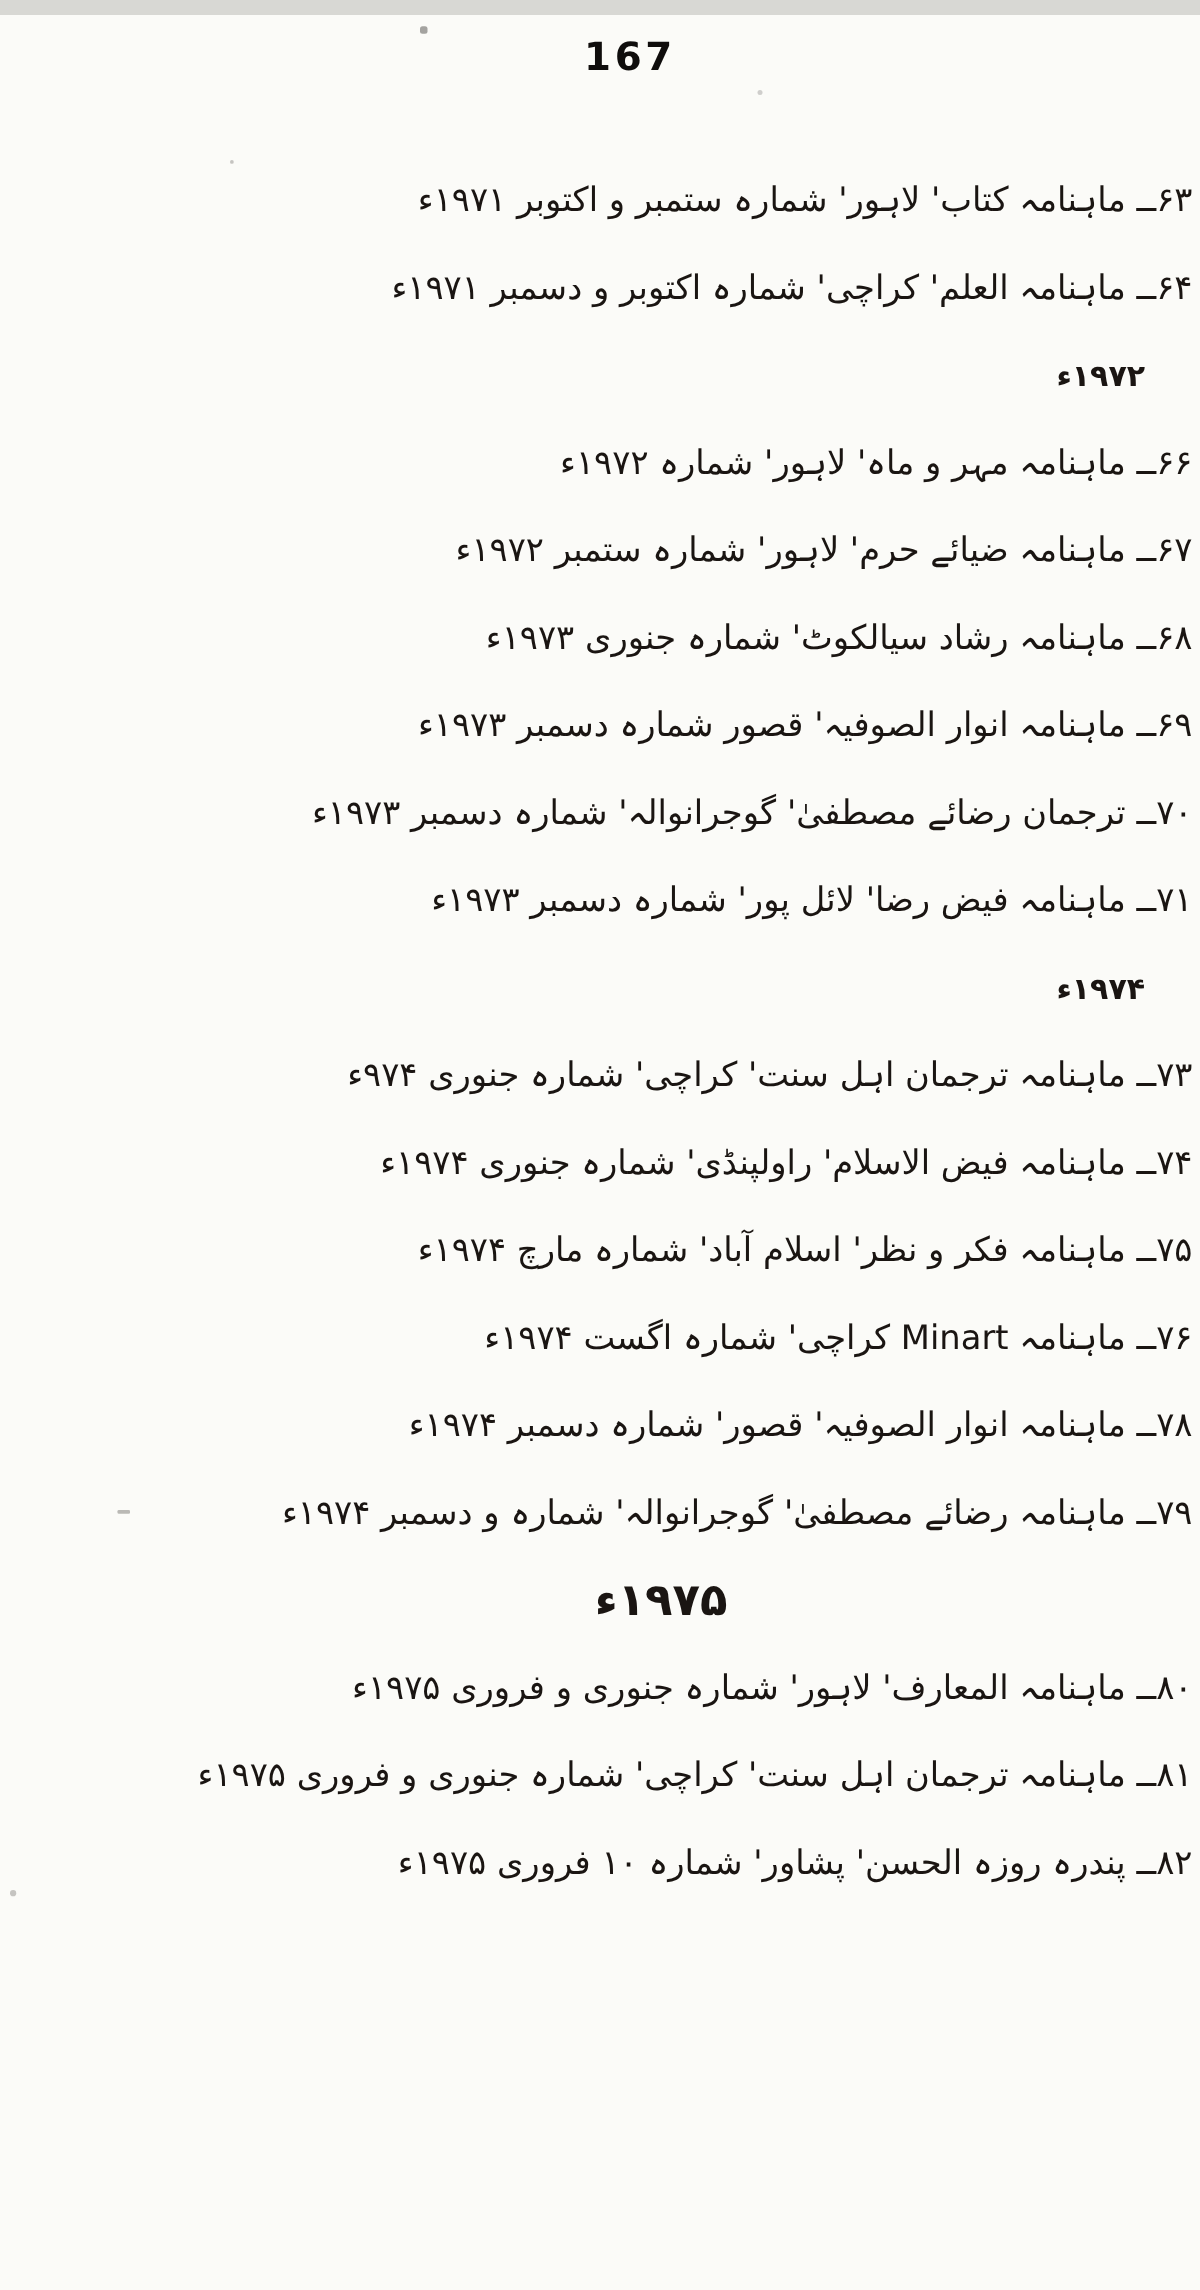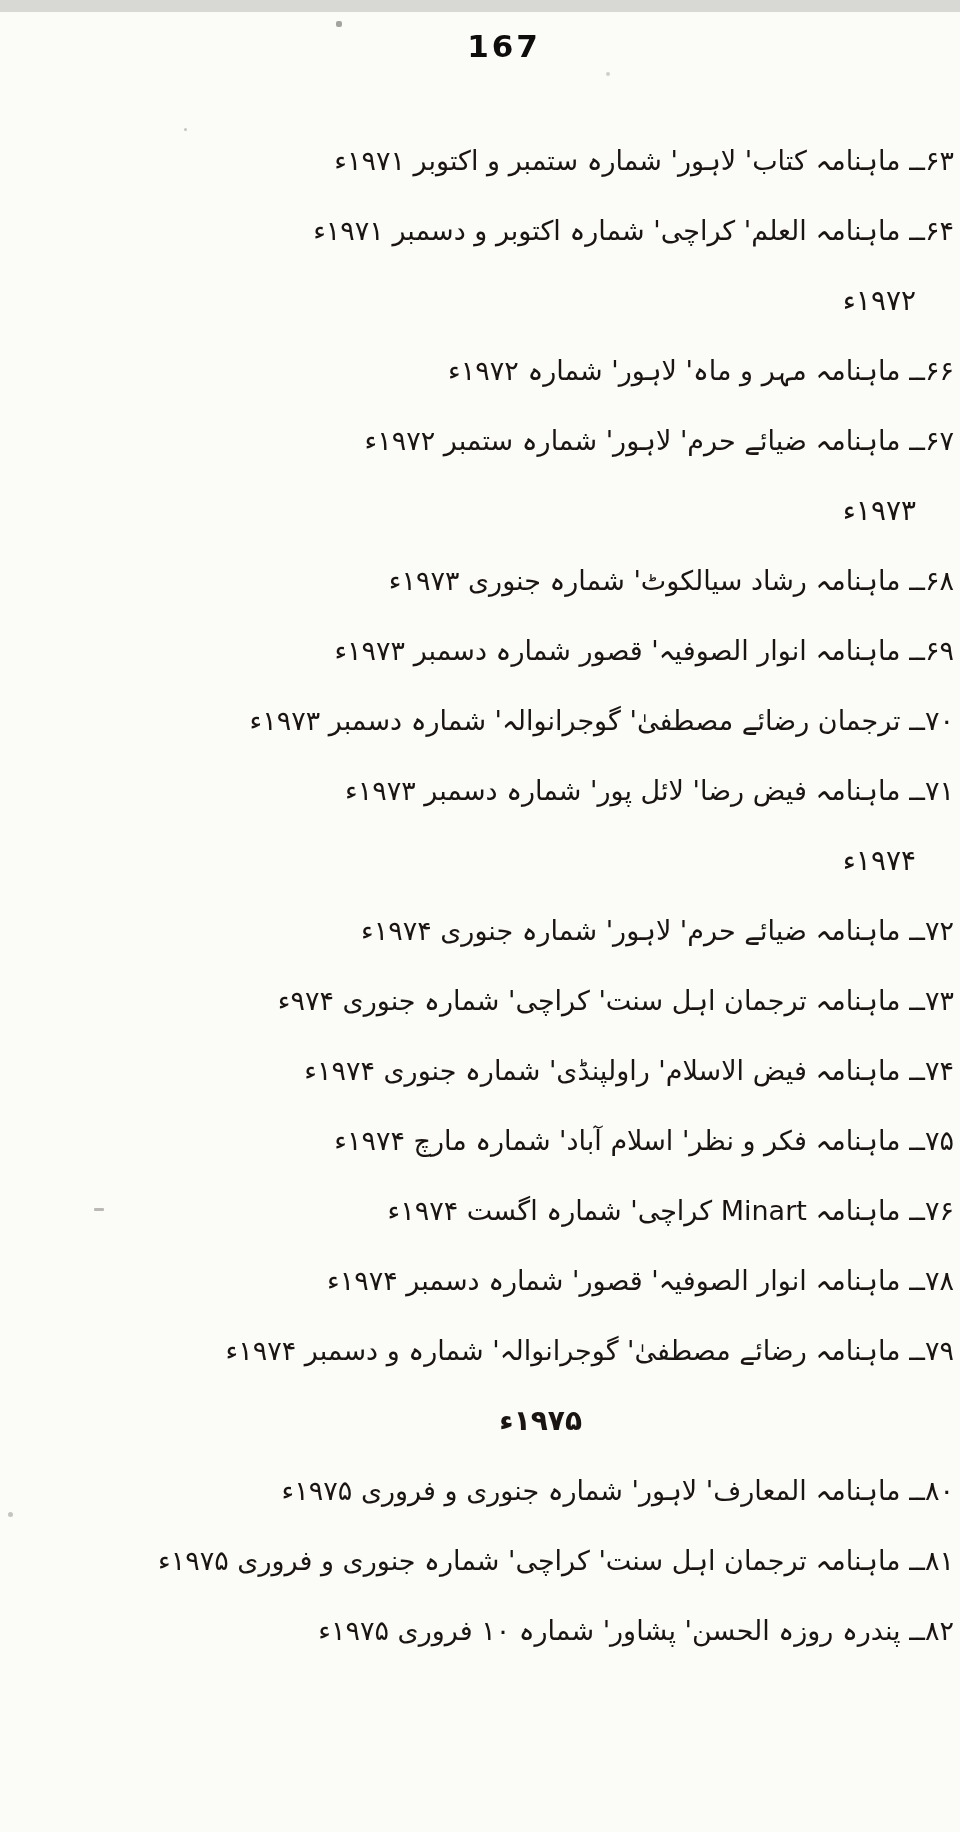--- a/index.html
+++ b/index.html
@@ -30,28 +30,28 @@
   .row{
     direction:rtl;
     unicode-bidi:embed;
     white-space:nowrap;
     font-size:27px;
     line-height:46px;
     margin-bottom:24px;
     color:#1a1512;
   }
   .row.year{
-    font-weight:normal;
-    font-size:28px;
+    font-weight:bold;
+    font-size:24px;
     margin-left:0;
     margin-right:38px;   
   }
   .row.year_indent{
     font-weight:bold;
-    font-size:28px;
+    font-size:36px;
     margin-right:372px;  
   }
   
   .speck{position:absolute;background:#8f8d89;border-radius:50%;opacity:.65;}
   #sp1{left:336px;top:9px;width:6px;height:6px;border-radius:2px;opacity:.8;}
   #sp2{left:606px;top:60px;width:4px;height:4px;opacity:.4;}
   #sp3{left:184px;top:116px;width:3px;height:3px;opacity:.5;}
   #sp4{left:94px;top:1196px;width:10px;height:3px;border-radius:1px;opacity:.6;}
   #sp5{left:8px;top:1500px;width:5px;height:5px;opacity:.5;}
 </style>
@@ -60,27 +60,25 @@
 
 <div class="page">
   <div class="page-number">167</div>
 
   <div class="list" id="list">
       <div class="row entry" dir="rtl">۶۳ــ ماہنامہ کتاب' لاہور' شمارہ ستمبر و اکتوبر ۱۹۷۱ء</div>
       <div class="row entry" dir="rtl">۶۴ــ ماہنامہ العلم' کراچی' شمارہ اکتوبر و دسمبر ۱۹۷۱ء</div>
       <div class="row year" dir="rtl">۱۹۷۲ء</div>
       <div class="row entry" dir="rtl">۶۶ــ ماہنامہ مہر و ماہ' لاہور' شمارہ ۱۹۷۲ء</div>
       <div class="row entry" dir="rtl">۶۷ــ ماہنامہ ضیائے حرم' لاہور' شمارہ ستمبر ۱۹۷۲ء</div>
-      <div class="row year" dir="rtl">۱۹۷۳ء</div>
       <div class="row entry" dir="rtl">۶۸ــ ماہنامہ رشاد سیالکوٹ' شمارہ جنوری ۱۹۷۳ء</div>
       <div class="row entry" dir="rtl">۶۹ــ ماہنامہ انوار الصوفیہ' قصور شمارہ دسمبر ۱۹۷۳ء</div>
       <div class="row entry" dir="rtl">۷۰ــ ترجمان رضائے مصطفیٰ' گوجرانوالہ' شمارہ دسمبر ۱۹۷۳ء</div>
       <div class="row entry" dir="rtl">۷۱ــ ماہنامہ فیض رضا' لائل پور' شمارہ دسمبر ۱۹۷۳ء</div>
       <div class="row year" dir="rtl">۱۹۷۴ء</div>
-      <div class="row entry" dir="rtl">۷۲ــ ماہنامہ ضیائے حرم' لاہور' شمارہ جنوری ۱۹۷۴ء</div>
       <div class="row entry" dir="rtl">۷۳ــ ماہنامہ ترجمان اہل سنت' کراچی' شمارہ جنوری ۹۷۴ء</div>
       <div class="row entry" dir="rtl">۷۴ــ ماہنامہ فیض الاسلام' راولپنڈی' شمارہ جنوری ۱۹۷۴ء</div>
       <div class="row entry" dir="rtl">۷۵ــ ماہنامہ فکر و نظر' اسلام آباد' شمارہ مارچ ۱۹۷۴ء</div>
       <div class="row entry" dir="rtl">۷۶ــ ماہنامہ Minart کراچی' شمارہ اگست ۱۹۷۴ء</div>
       <div class="row entry" dir="rtl">۷۸ــ ماہنامہ انوار الصوفیہ' قصور' شمارہ دسمبر ۱۹۷۴ء</div>
       <div class="row entry" dir="rtl">۷۹ــ ماہنامہ رضائے مصطفیٰ' گوجرانوالہ' شمارہ و دسمبر ۱۹۷۴ء</div>
       <div class="row year_indent" dir="rtl">۱۹۷۵ء</div>
       <div class="row entry" dir="rtl">۸۰ــ ماہنامہ المعارف' لاہور' شمارہ جنوری و فروری ۱۹۷۵ء</div>
       <div class="row entry" dir="rtl">۸۱ــ ماہنامہ ترجمان اہل سنت' کراچی' شمارہ جنوری و فروری ۱۹۷۵ء</div>
       <div class="row entry" dir="rtl">۸۲ــ پندرہ روزہ الحسن' پشاور' شمارہ ۱۰ فروری ۱۹۷۵ء</div>

